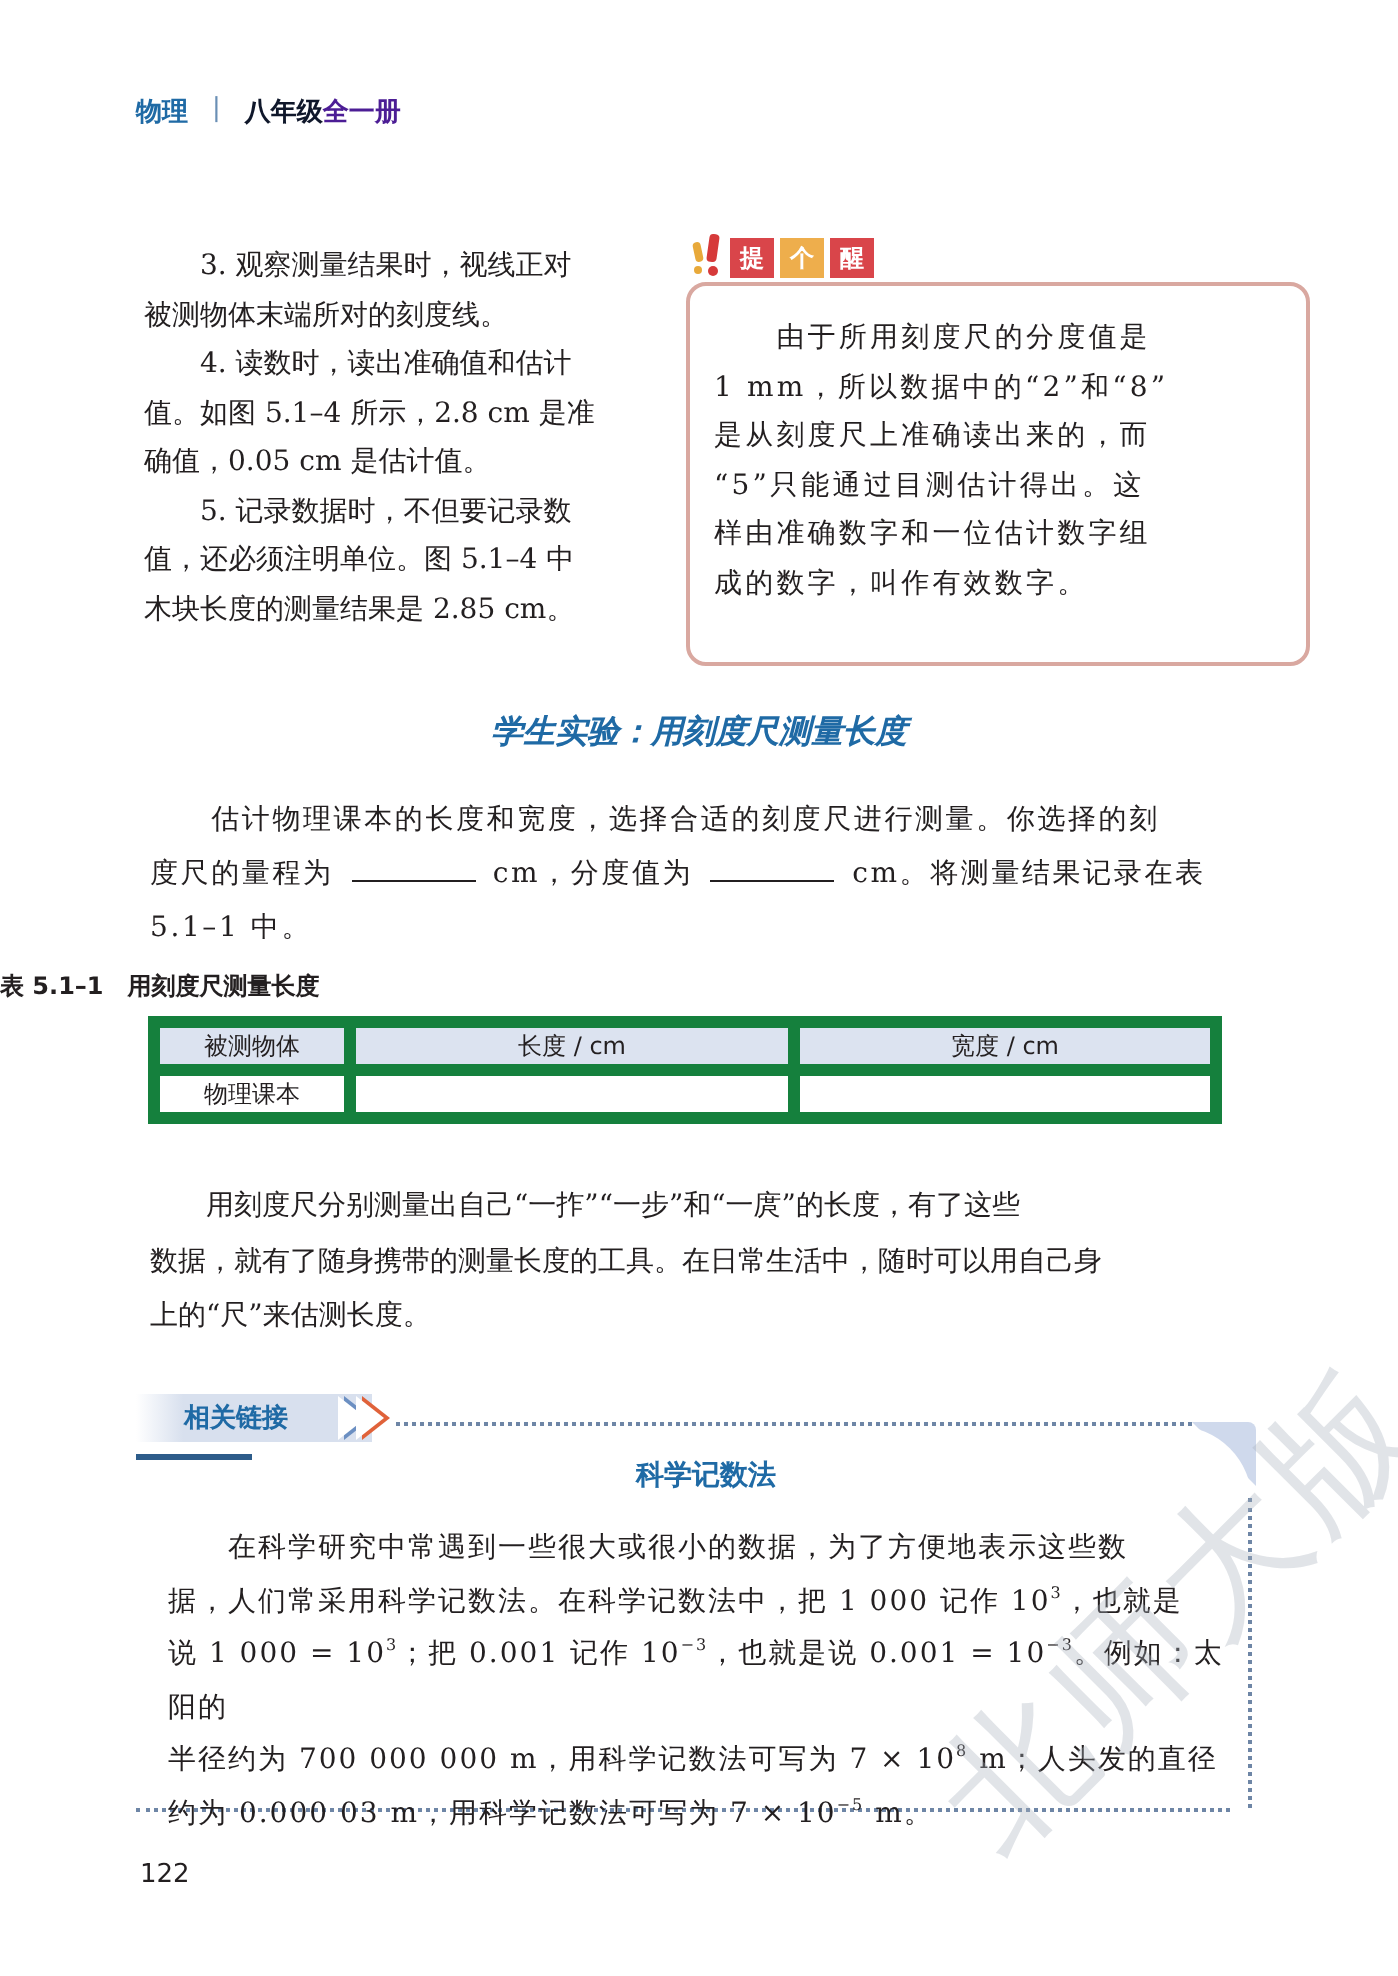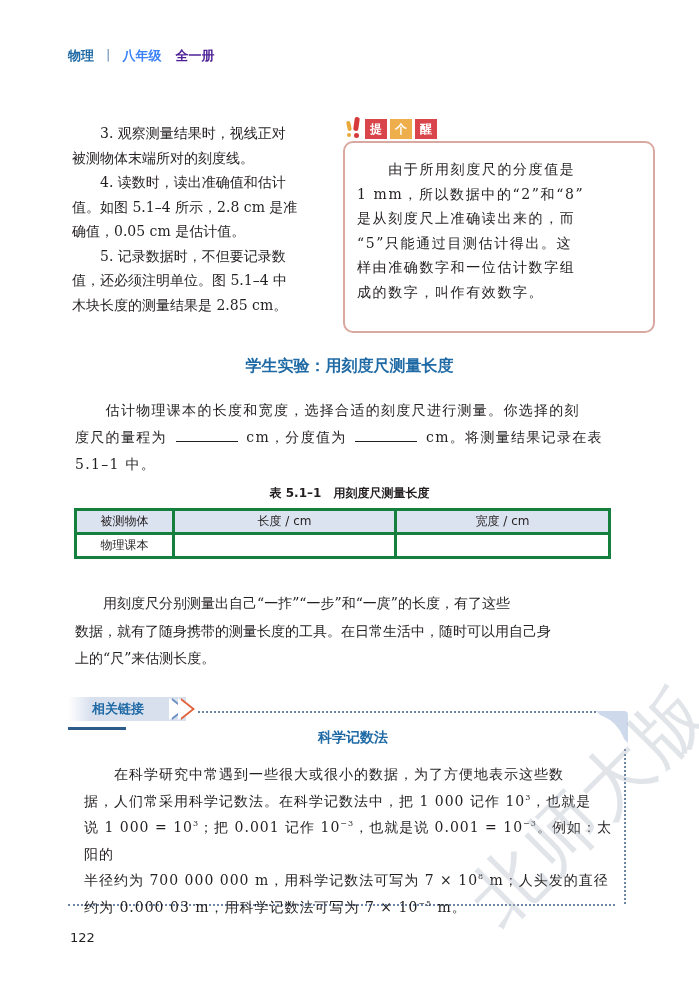--- a/index.html
+++ b/index.html
@@ -2,47 +2,47 @@
 <html><head>
 <meta charset="utf-8">
 <style>
   * { margin: 0; padding: 0; box-sizing: border-box; }
   html, body { width: 699px; height: 988px; background: #ffffff; overflow: hidden; }
   body { position: relative; font-family: "DejaVu Serif", "Liberation Serif", serif; color: #231f20; }
 
   .header { position: absolute; left: 68px; top: 47px; font-family: "DejaVu Sans", "Liberation Sans", sans-serif; font-weight: bold; font-size: 13px; display: flex; }
   .header .subject { color: #1f6aa5; }
   .header .sep { color: #6a8fb5; margin: 0 12px; font-weight: normal; }
-  .header .grade { color: #3b82f6; margin-right: 14px; }
+  .header .grade { color: #0f172a; }
   .header .vol { color: #4c1d95; }
 
   .left-col { position: absolute; left: 100px; top: 121px; width: 225px; font-size: 14px; line-height: 24.5px; }
   .left-col p { text-indent: 0; }
   .left-col p .line { display: block; }
 
   .tip { position: absolute; left: 343px; top: 115px; }
   .tip-head { display: flex; align-items: flex-end; height: 24px; }
   .tip-bang { width: 22px; height: 24px; position: relative; }
   .tip-bang .b1 { position: absolute; left: 4px; top: 6px; width: 4px; height: 10px; background: #e8a93a; transform: rotate(-12deg); border-radius: 2px; }
   .tip-bang .b2 { position: absolute; left: 11px; top: 2px; width: 5px; height: 14px; background: #d63a3a; transform: rotate(8deg); border-radius: 2px; }
   .tip-bang .d1 { position: absolute; left: 4px; top: 18px; width: 4px; height: 4px; background: #e8a93a; border-radius: 50%; }
   .tip-bang .d2 { position: absolute; left: 11px; top: 18px; width: 5px; height: 5px; background: #d63a3a; border-radius: 50%; }
   .tip-char { width: 22px; height: 20px; color: #fff; font-family: "DejaVu Sans", sans-serif; font-weight: bold; font-size: 12px; display: flex; align-items: center; justify-content: center; margin-right: 3px; }
   .tip-char.red { background: #d9454a; }
   .tip-char.orange { background: #eeae4c; }
   .tip-box { margin-top: 2px; width: 312px; height: 192px; border: 2px solid #d9a8a0; border-radius: 10px; padding: 14px 10px 0 12px; font-size: 14px; line-height: 24.5px; letter-spacing: 1.6px; }
 
-  .section-title { position: absolute; left: 0; width: 699px; top: 356px; text-align: center; color: #1f6aa5; font-weight: bold; font-size: 16px; font-family: "DejaVu Serif", serif; }
+  .section-title { position: absolute; left: 0; width: 699px; top: 356px; text-align: center; color: #1f6aa5; font-weight: bold; font-size: 16px; font-family: "DejaVu Serif", serif; font-style: italic; }
 
   .exp-para { position: absolute; left: 75px; top: 397px; width: 560px; font-size: 14px; line-height: 27px; letter-spacing: 1.3px; }
   .blank { display: inline-block; width: 62px; border-bottom: 1px solid #231f20; height: 14px; vertical-align: baseline; margin: 0 3px; }
 
-  .table-caption { position: absolute; left: 0; width: 699px; top: 485px; text-align: center; font-family: "DejaVu Sans", sans-serif; font-weight: bold; font-size: 12px; }
+  .table-caption { position: absolute; left: 0; width: 699px; top: 485px; text-align: left; font-family: "DejaVu Sans", sans-serif; font-weight: bold; font-size: 12px; }
   table.meas { position: absolute; left: 74px; top: 508px; width: 537px; border-collapse: collapse; font-size: 12px; font-family: "DejaVu Sans", sans-serif; }
-  table.meas th, table.meas td { border: 3px solid #15803d; height: 24px; text-align: center; font-weight: normal; }
+  table.meas th, table.meas td { border: 6px solid #15803d; height: 24px; text-align: center; font-weight: normal; }
   table.meas th { background: #dce3f0; }
   table.meas col.c1 { width: 98px; }
   table.meas col.c2 { width: 222px; }
 
   .body-para { position: absolute; left: 75px; top: 590px; width: 560px; font-size: 14px; line-height: 27.5px; }
 
   .link-box { position: absolute; left: 68px; top: 697px; width: 570px; height: 210px; }
   .link-tab { position: absolute; left: 0; top: 0; width: 118px; height: 24px; background: linear-gradient(to right, #ffffff 0%, #d8e0ee 20%, #d8e0ee 100%); }
   .link-tab-label { position: absolute; left: 24px; top: 3px; color: #1f6aa5; font-family: "DejaVu Sans", sans-serif; font-weight: bold; font-size: 13px; }
   .link-tab-underline { position: absolute; left: 0; top: 30px; width: 58px; height: 3px; background: #2d5c8a; }

